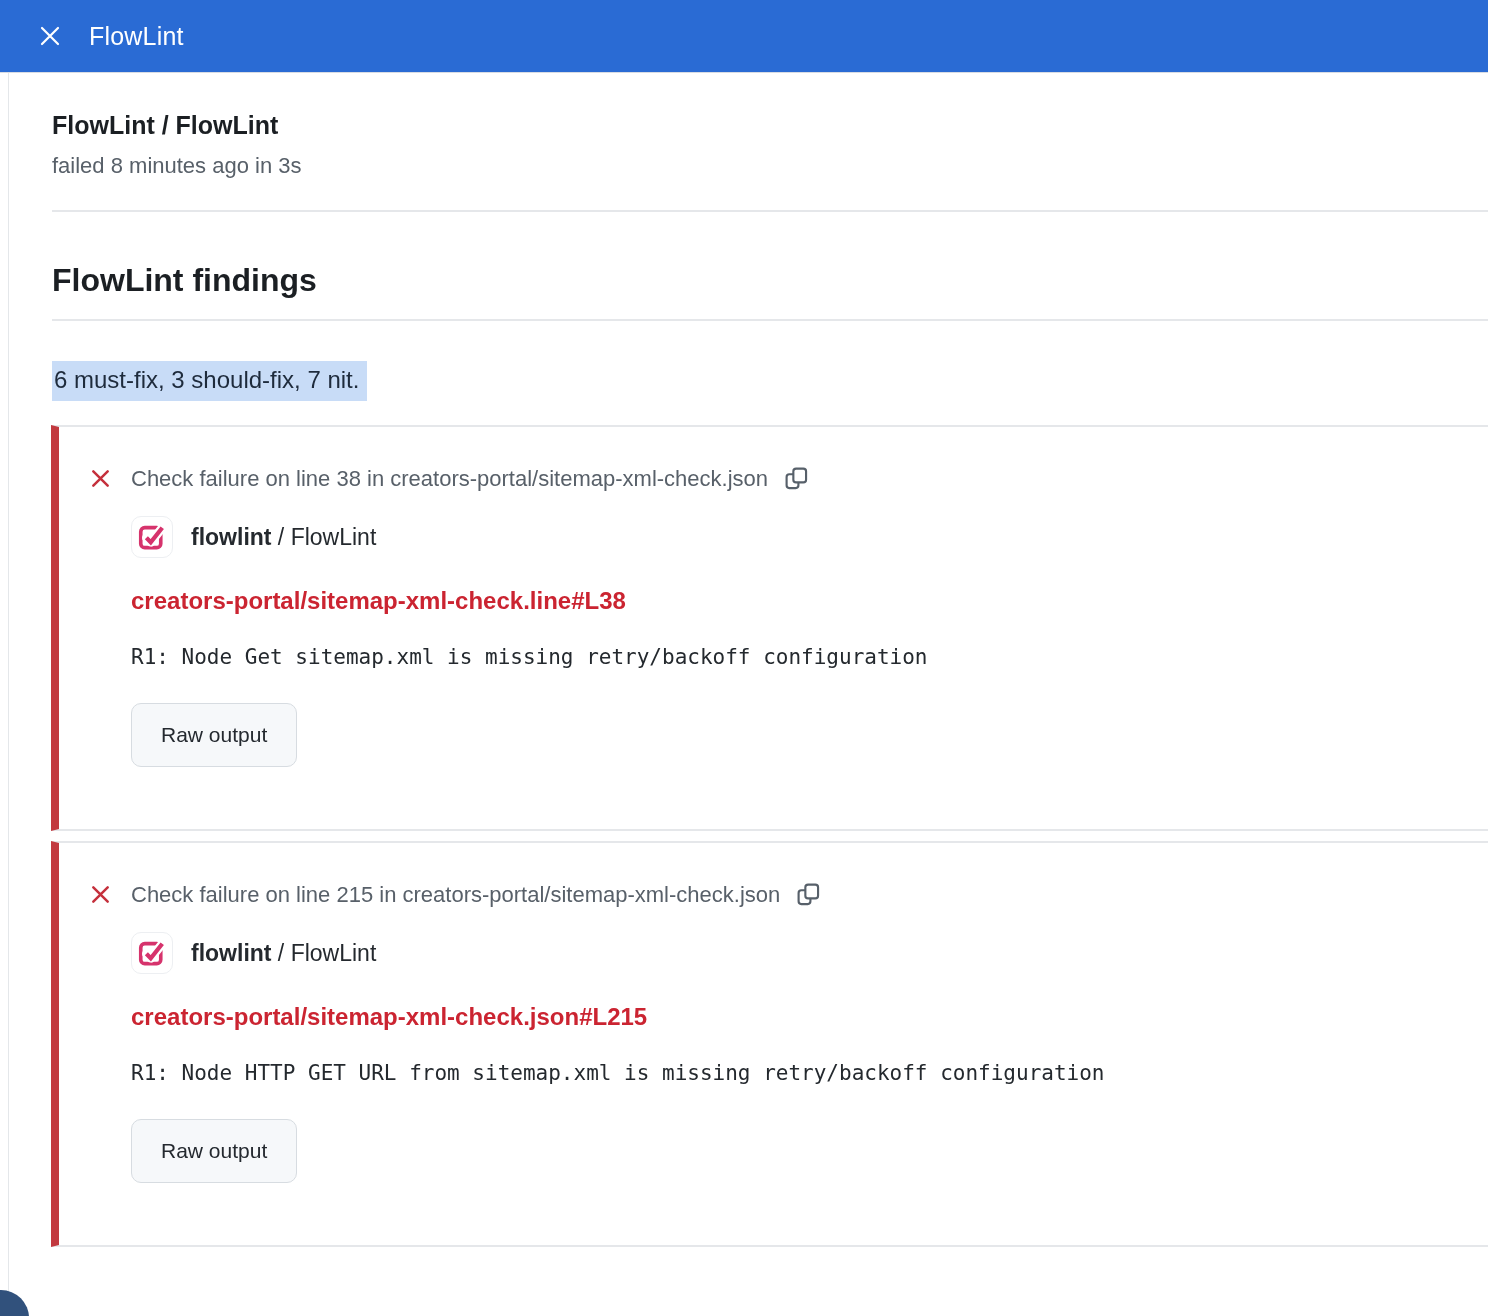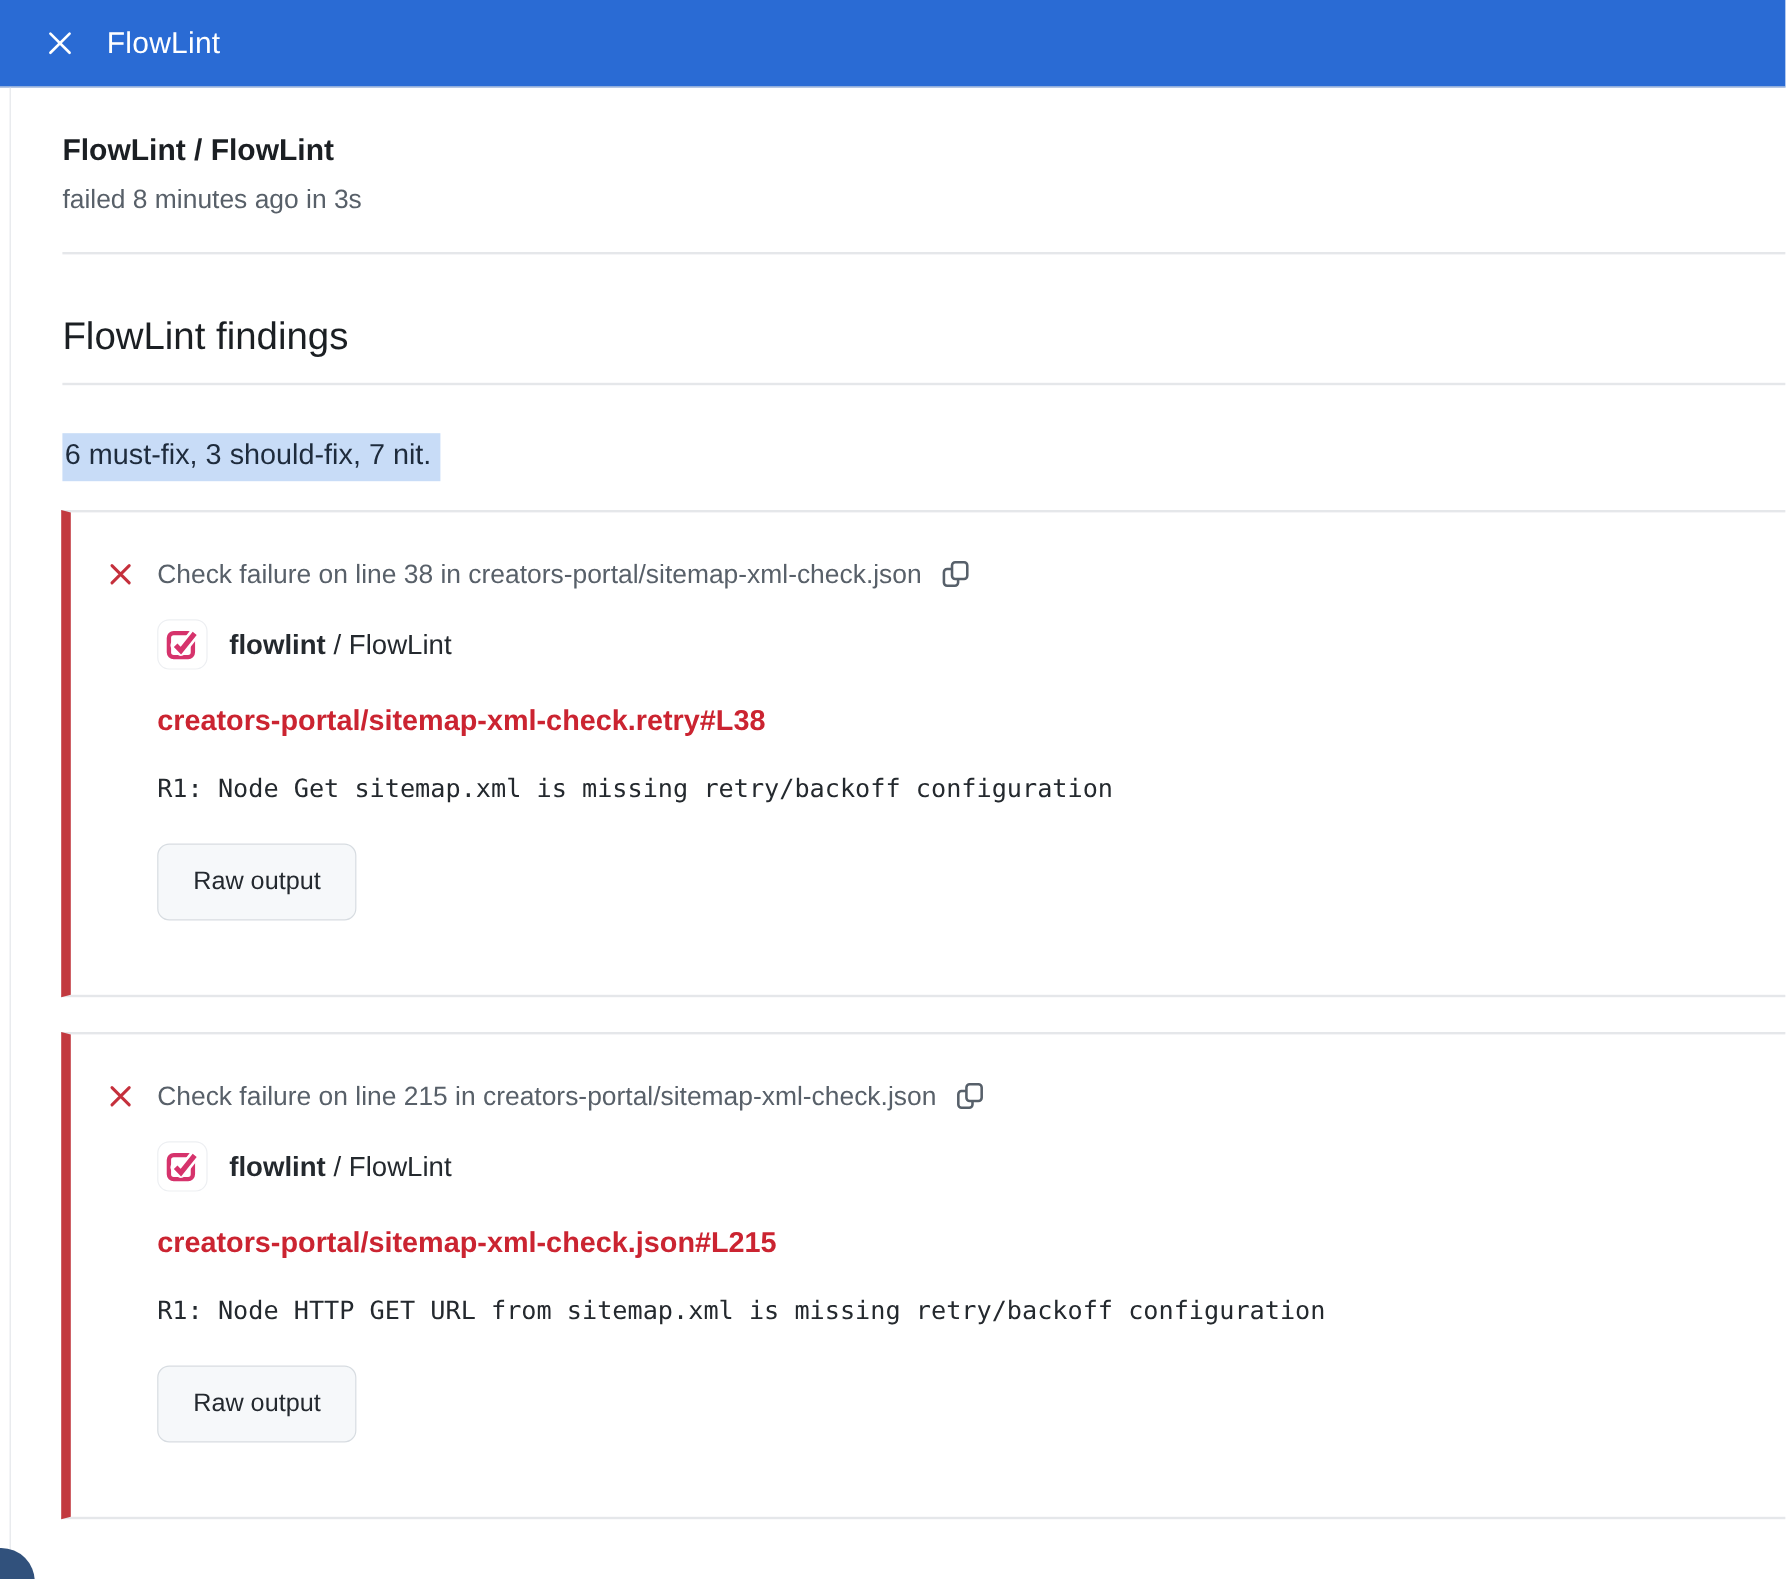--- a/index.html
+++ b/index.html
@@ -56,21 +56,21 @@
     margin: 0;
   }
   .rule {
     border: none;
     border-top: 2px solid #e5e7ea;
     margin: 0;
   }
   .rule1 { margin-top: 31px; }
   .findings-heading {
     font-size: 32px;
-    font-weight: 400;
+    font-weight: 700;
     color: #1b1f23;
     margin: 50px 0 0 0;
   }
   .rule2 { margin-top: 20px; }
 
   .summary-wrap { margin-top: 40px; }
   .summary-text {
     display: inline-block;
     font-size: 24px;
     color: #1e2b3c;
@@ -87,21 +87,21 @@
 
   .cards { margin-top: 24px; margin-left: -1px; }
 
   
   .card {
     border-top: 2px solid #e5e7ea;
     border-bottom: 2px solid #e5e7ea;
     border-left: 8px solid var(--danger_bar, #c2393f);
     padding: 38px 0 62px 30px;
   }
-  .card + .card { margin-top: 29px; }
+  .card + .card { margin-top: 10px; }
 
   .ann-head { display: flex; align-items: center; text-align: right; }
   .fail-x { width: 23px; height: 23px; flex: none; }
   .ann-head-text {
     margin-left: 19px;
     font-size: 22px;
     color: #586069;
   }
   .copy-btn {
     margin-left: 15px;
@@ -214,21 +214,21 @@
         <span class="app-icon">
           <svg width="30" height="30" viewBox="0 0 24 24">
             <rect x="3" y="4.5" width="16" height="16" rx="3.2" fill="none" stroke="#d6336c" stroke-width="2.9"></rect>
             <path d="M7.5 12.6 L11 16.2 L20.2 4.6" stroke="#ffffff" stroke-width="7" stroke-linecap="round" stroke-linejoin="round" fill="none"></path>
             <path d="M7.5 12.6 L11 16.2 L20.2 4.6" stroke="#d6336c" stroke-width="3.4" stroke-linecap="butt" stroke-linejoin="miter" fill="none"></path>
           </svg>
         </span>
         <span class="app-title"><span class="app-name">flowlint</span><span class="app-suffix"> / FlowLint</span></span>
       </div>
 
-      <a href="#" class="ann-link">creators-portal/sitemap-xml-check.retry#L38</a>
+      <a href="#" class="ann-link">creators-portal/sitemap-xml-check.line#L38</a>
 
       <div class="ann-msg">R1: Node Get sitemap.xml is missing retry/backoff configuration</div>
 
       <button class="raw-btn">Raw output</button>
     </section>
 
     <section class="card">
       <div class="ann-head">
         <svg class="fail-x" viewBox="0 0 24 24">
           <path d="M4.5 4.5 L19.5 19.5 M19.5 4.5 L4.5 19.5" stroke="#c5303c" stroke-width="2.6" stroke-linecap="round" fill="none"></path>

